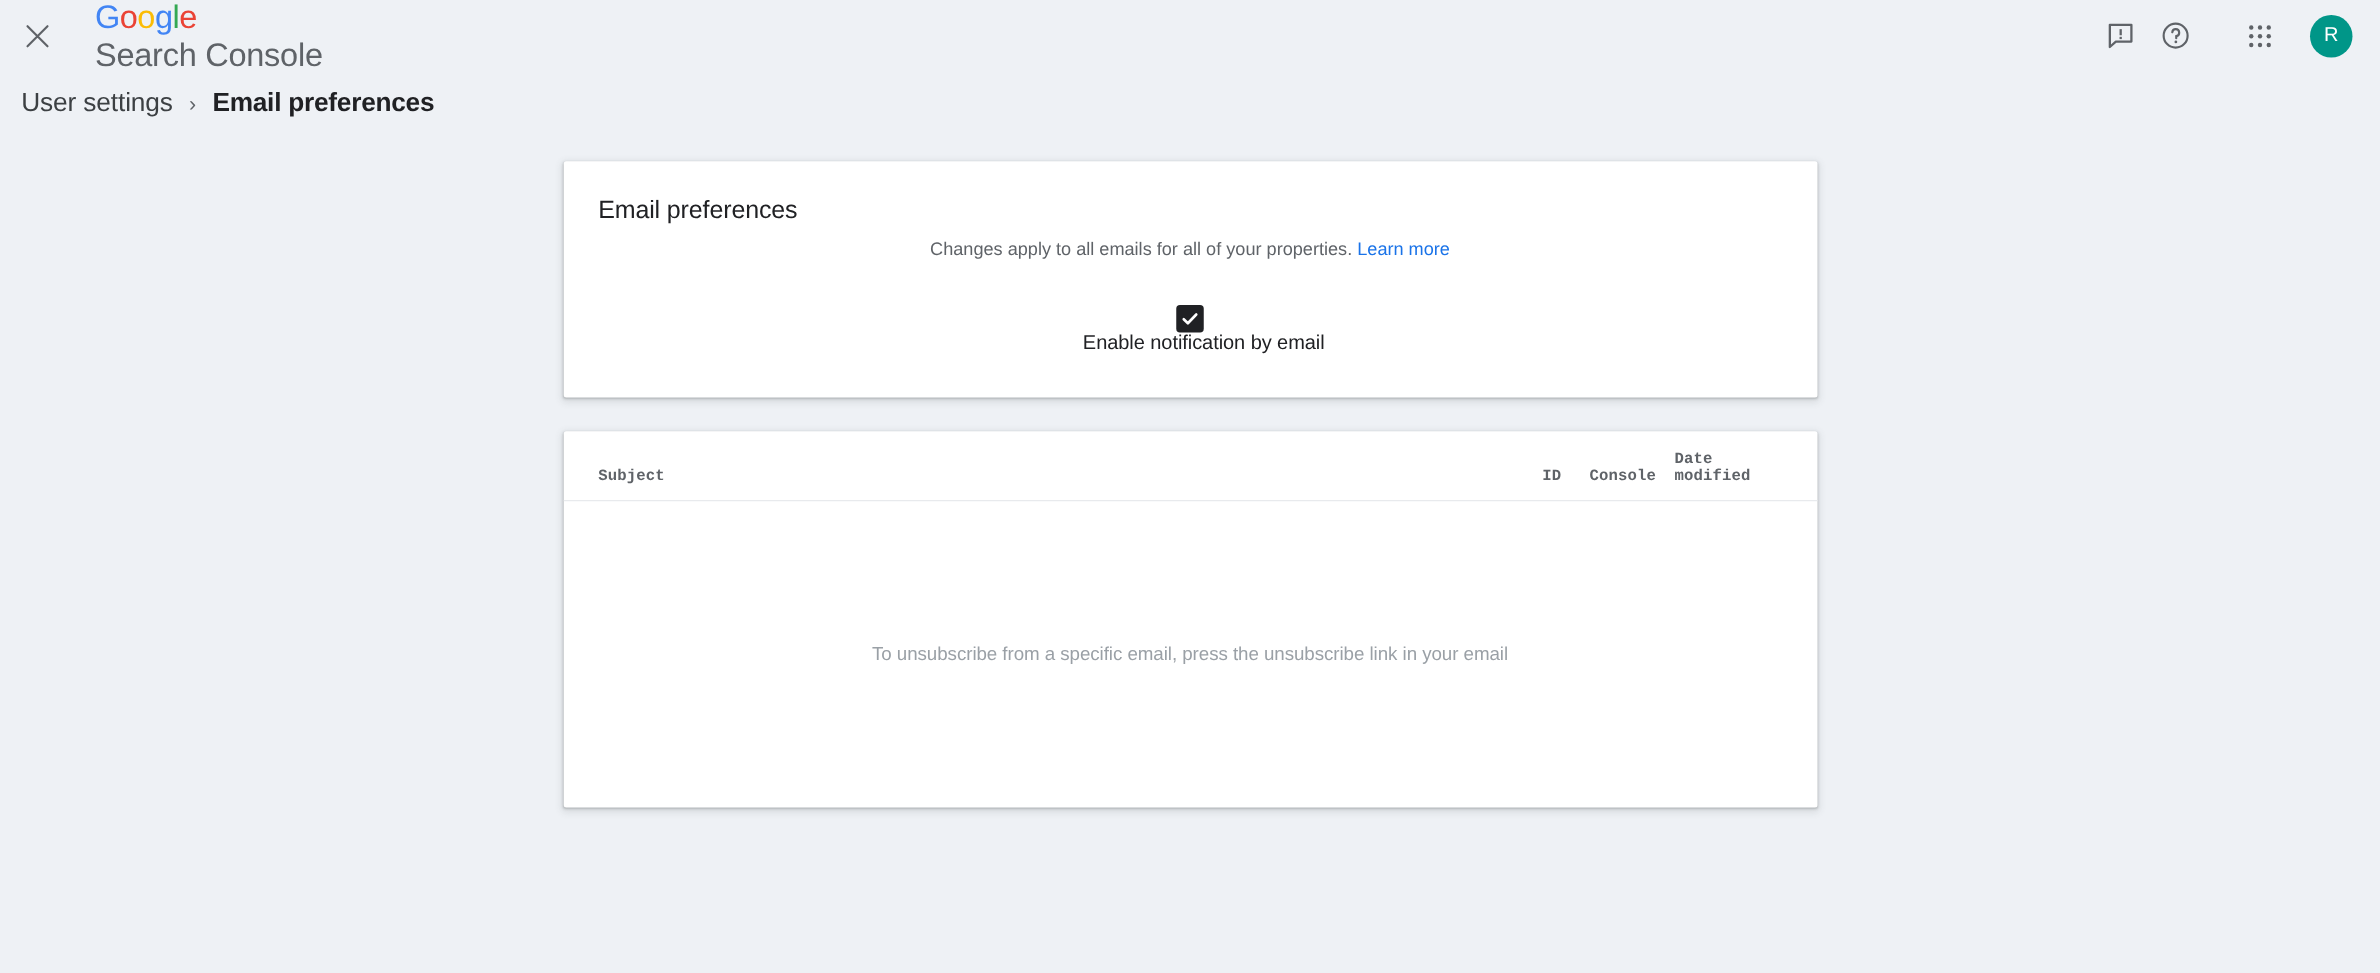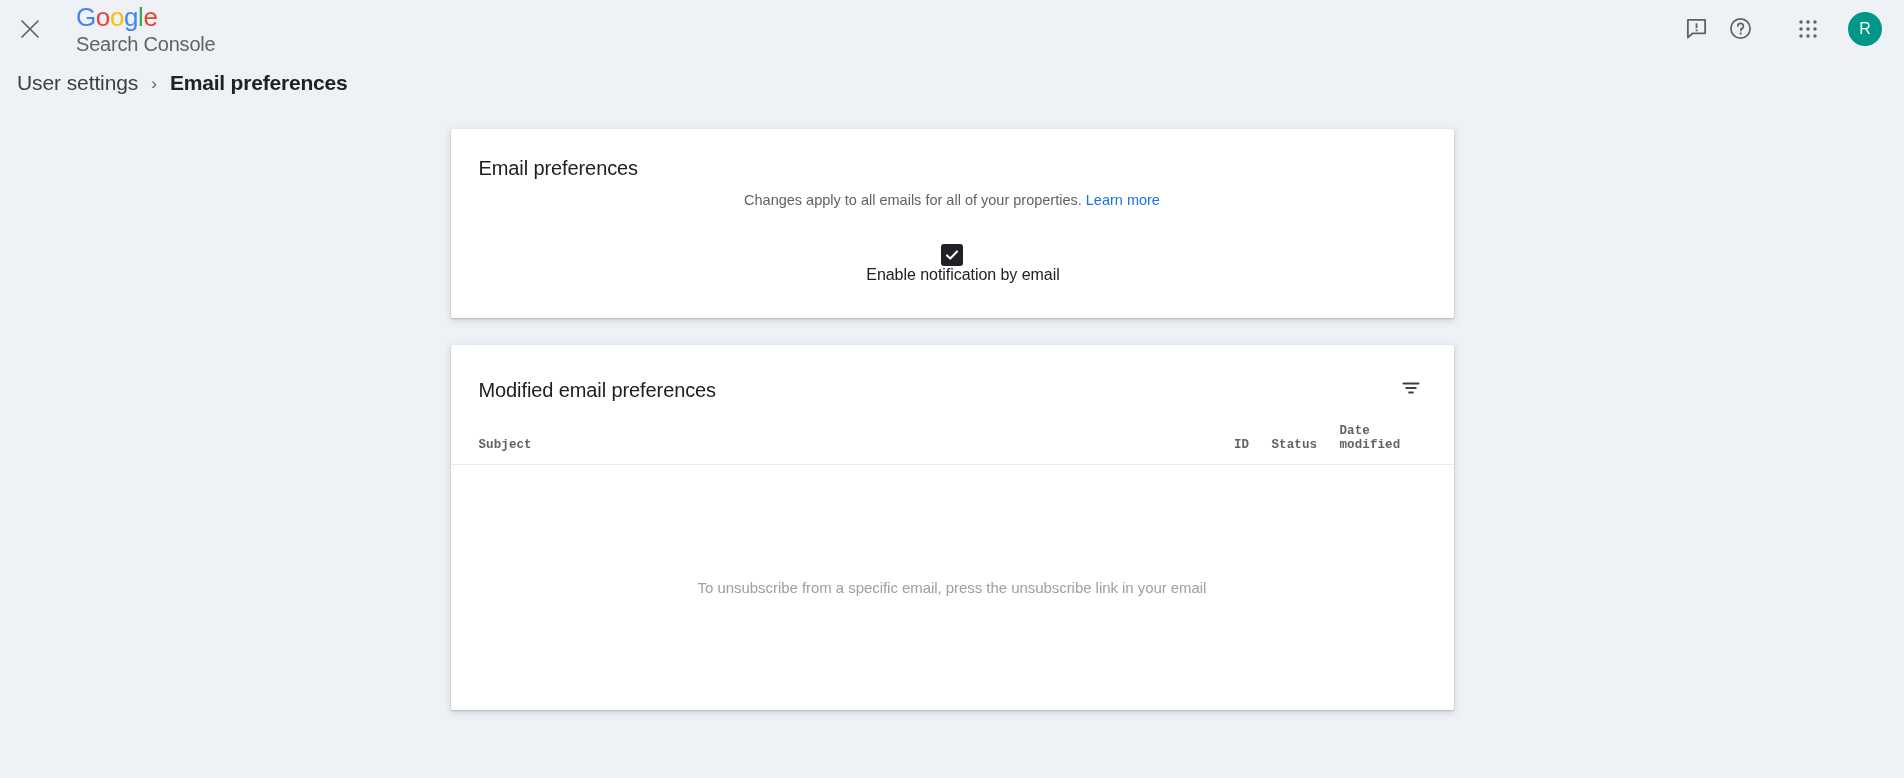--- a/index.html
+++ b/index.html
@@ -47,21 +47,21 @@
     letter-spacing: -0.4px;
     font-weight: 400;
   }
   .g1 { color: #4285F4; }
   .g2 { color: #EA4335; }
   .g3 { color: #FBBC05; }
   .g4 { color: #4285F4; }
   .g5 { color: #34A853; }
   .g6 { color: #EA4335; }
   .brand-product {
-    font-size: 20px;
+    font-size: 26px;
     color: #5f6368;
     margin-left: 8px;
     letter-spacing: -0.2px;
     font-weight: 400;
   }
 
   .topbar-spacer { flex: 1 1 auto; }
 
   .topbar-actions {
     display: flex;
@@ -333,39 +333,25 @@
             <path d="M3 8.4 L6.3 11.6 L13 4.6" fill="none" stroke="#ffffff" stroke-width="2.1" stroke-linecap="round" stroke-linejoin="round"></path>
           </svg>
         </span>
       </span>
       <span class="checkbox-label">Enable notification by email</span>
     </div>
   </div>
 
   <div class="card card-table">
 
-    <div class="table-header">
-      <h2 class="table-title">Modified email preferences</h2>
-      <div class="filter-btn">
-        <span>
-          <svg width="22" height="22" viewBox="0 0 22 22">
-            <g stroke="#3c4043" stroke-width="2.1" stroke-linecap="round">
-              <line x1="3.5" y1="6.5" x2="18.5" y2="6.5"></line>
-              <line x1="6.3" y1="11" x2="15.7" y2="11"></line>
-              <line x1="9.2" y1="15.5" x2="12.8" y2="15.5"></line>
-            </g>
-          </svg>
-        </span>
-      </div>
-    </div>
 
     <div class="col-head-row">
       <span class="col-head col-subject">Subject</span>
       <span class="col-head col-id">ID</span>
-      <span class="col-head col-status">Status</span>
+      <span class="col-head col-status">Console</span>
       <span class="col-head col-date">Date modified</span>
     </div>
 
     <div class="empty-state">
       <span class="empty-text">To unsubscribe from a specific email, press the unsubscribe link in your email</span>
     </div>
 
   </div>
 
 </div>

